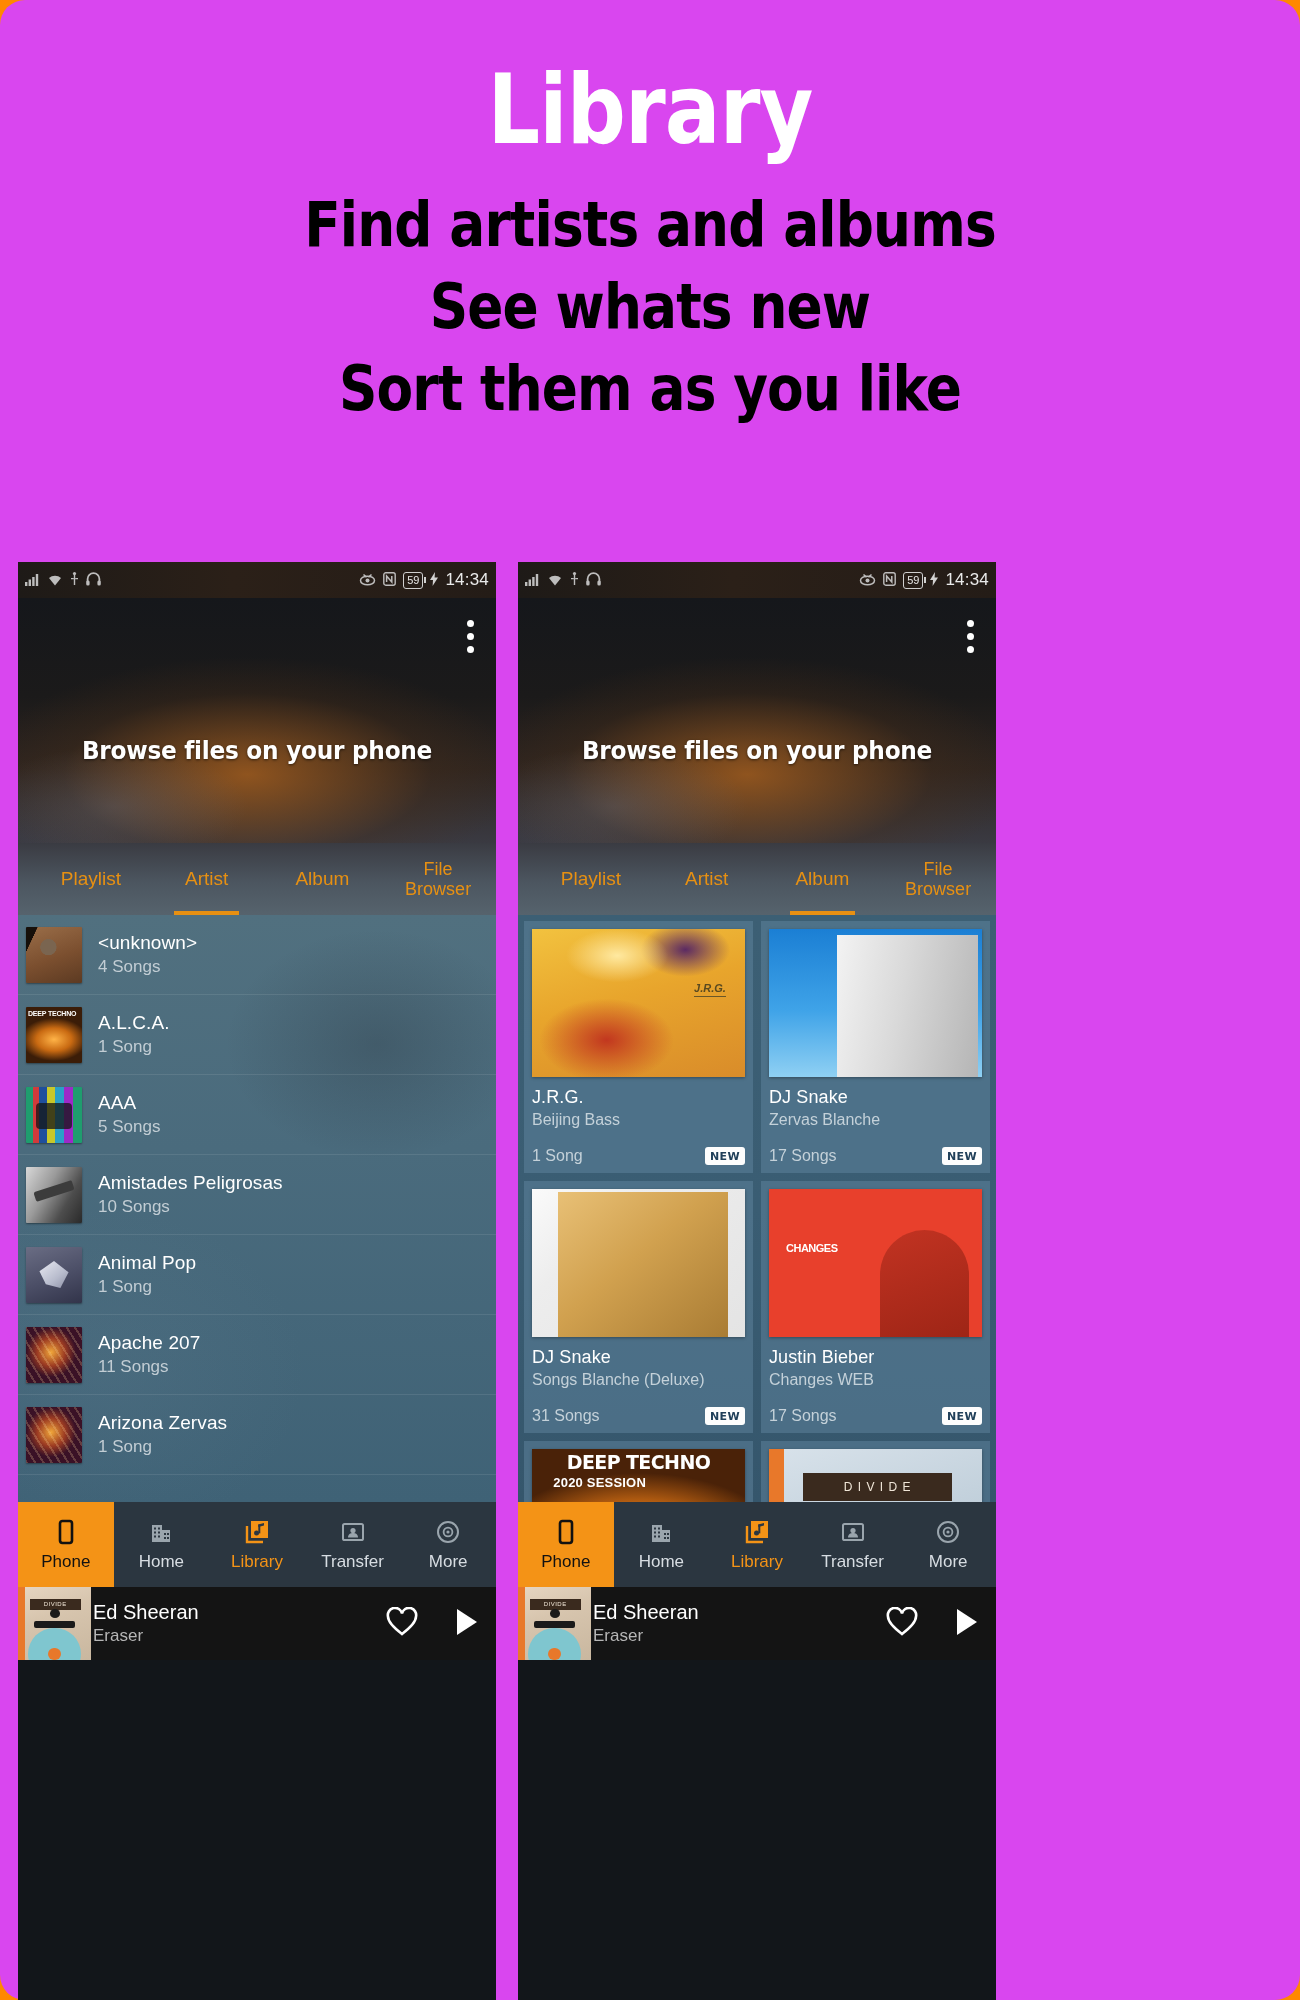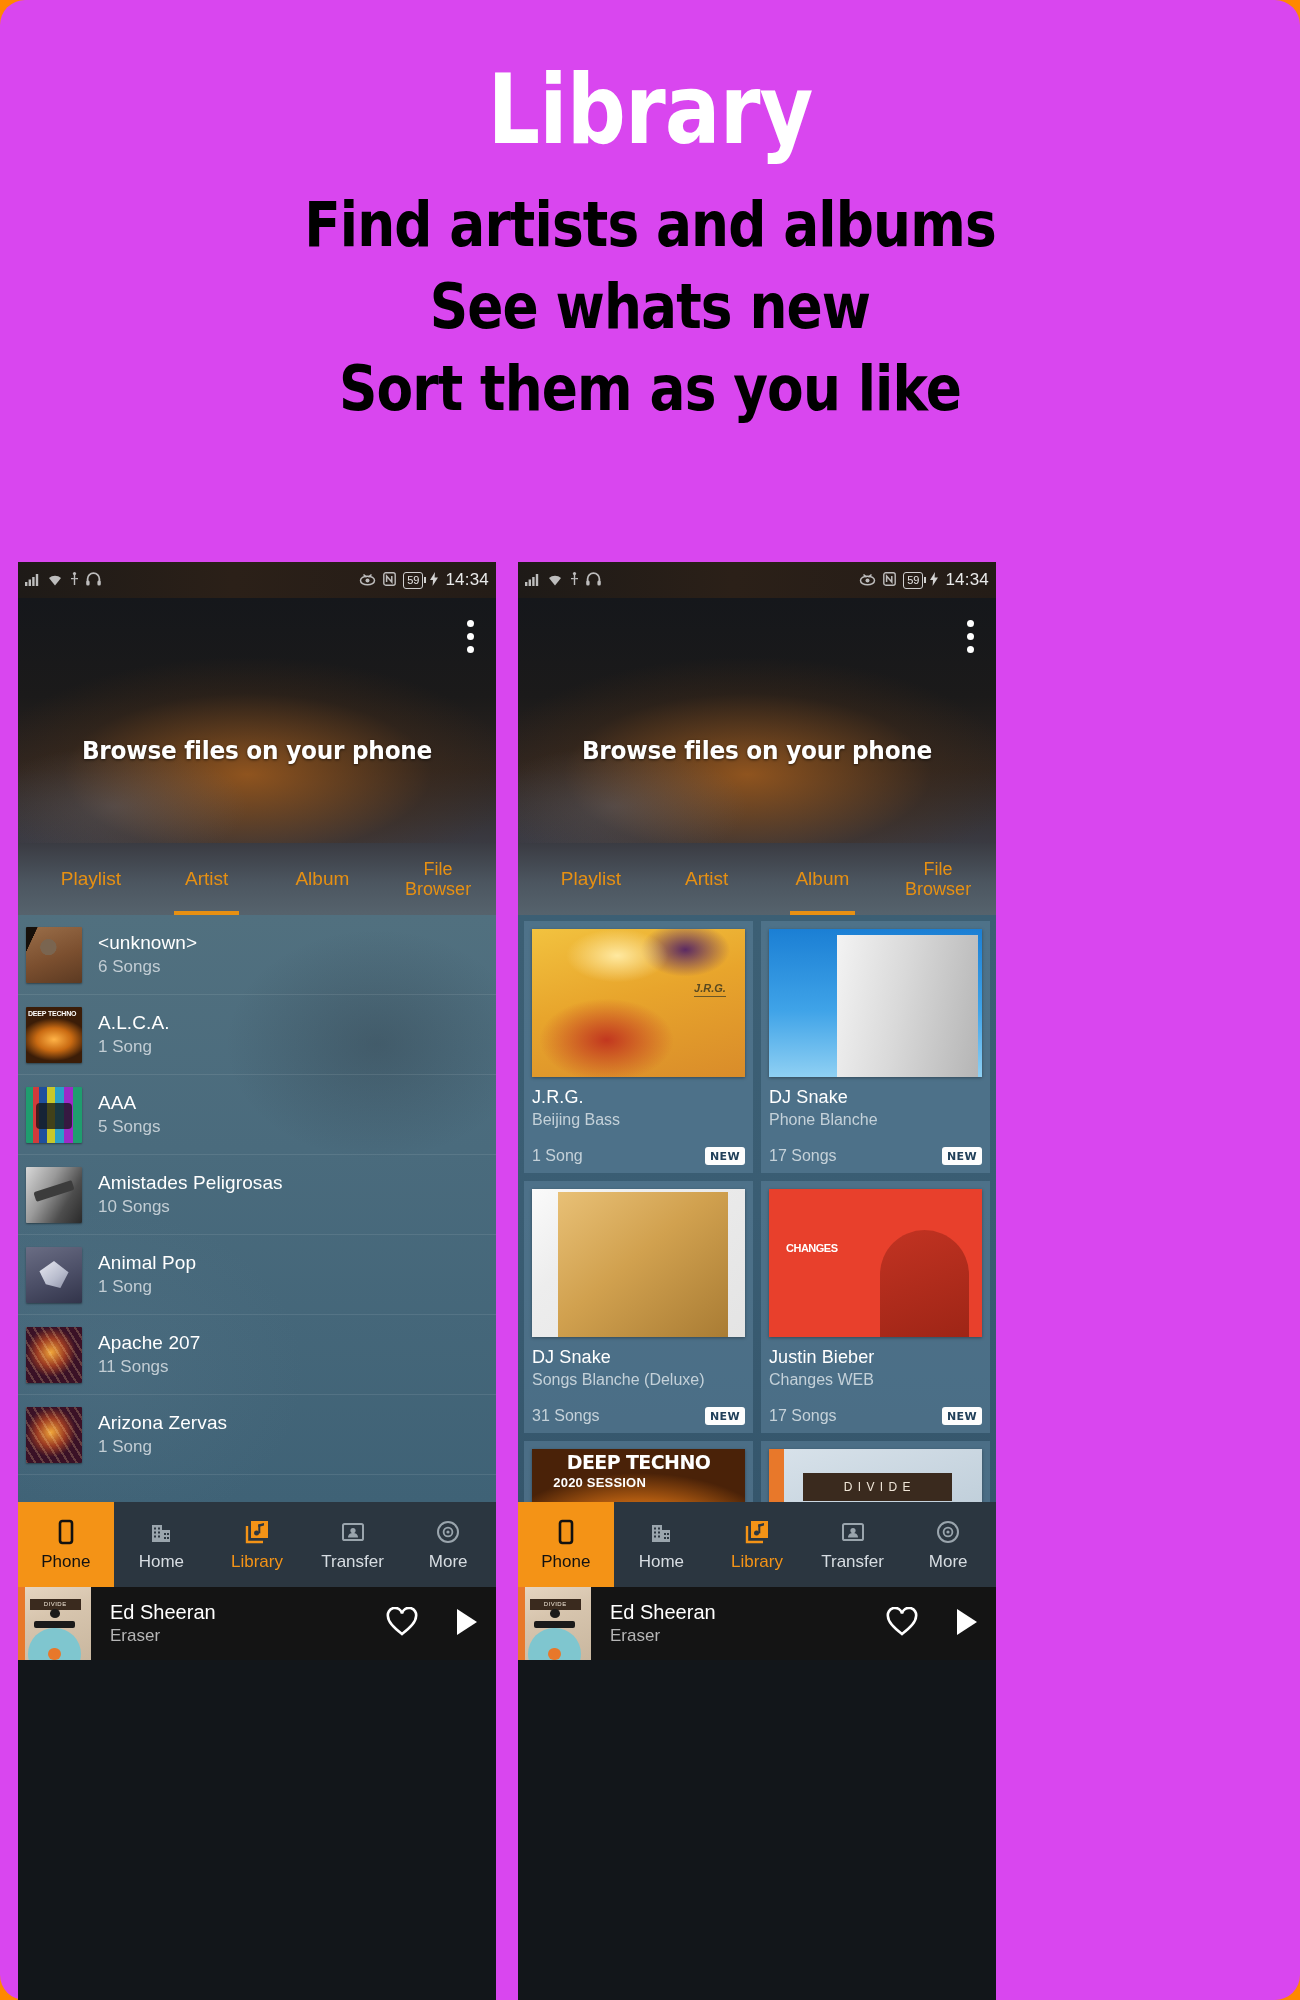--- a/index.html
+++ b/index.html
@@ -330,21 +330,21 @@
     border-radius:50%; background:#e8782a;
   }
   .np-art .np-bar {
     position:absolute; left:22%; top:47%; width:56%; height:9%;
     background:#1a1a1a; border-radius:2px;
   }
   .np-art .np-dot {
     position:absolute; left:44%; top:30%; width:14%; height:12%;
     border-radius:50%; background:#1a1a1a;
   }
-  .np-meta { margin-left: 19px; display: flex; flex-direction: column; gap: 2px; }
+  .np-meta { margin-left: 2px; display: flex; flex-direction: column; gap: 2px; }
   .np-artist { color: #fff; font-size: 20px; }
   .np-track { color: #b6b6b6; font-size: 17px; }
   .np-actions { margin-left: auto; display: flex; align-items: center; gap: 36px; }
 </style>
 </head>
 <body>
 
 <div class="page">
 
   <div class="promo">
@@ -441,21 +441,21 @@
           </span>
 
         </div>
       </div>
 
       <div class="artist-list">
         <div class="artist-row">
           <div class="art-thumb tb-unknown"></div>
           <div class="art-meta">
             <div class="art-name">&lt;unknown&gt;</div>
-            <div class="art-count">6 Songs</div>
+            <div class="art-count">4 Songs</div>
           </div>
         </div>
         <div class="artist-row">
           <div class="art-thumb tb-techno"></div>
           <div class="art-meta">
             <div class="art-name">A.L.C.A.</div>
             <div class="art-count">1 Song</div>
           </div>
         </div>
         <div class="artist-row">
@@ -682,21 +682,21 @@
           <div class="album-title">Beijing Bass</div>
           <div class="album-footer">
             <span class="album-count">1 Song</span>
             <span class="new-badge">NEW</span>
           </div>
         </div>
 
         <div class="album-card">
           <div class="album-art aa-arc-blue"></div>
           <div class="album-artist">DJ Snake</div>
-          <div class="album-title">Phone Blanche</div>
+          <div class="album-title">Zervas Blanche</div>
           <div class="album-footer">
             <span class="album-count">17 Songs</span>
             <span class="new-badge">NEW</span>
           </div>
         </div>
 
         <div class="album-card">
           <div class="album-art aa-arc-gold"></div>
           <div class="album-artist">DJ Snake</div>
           <div class="album-title">Songs Blanche (Deluxe)</div>

